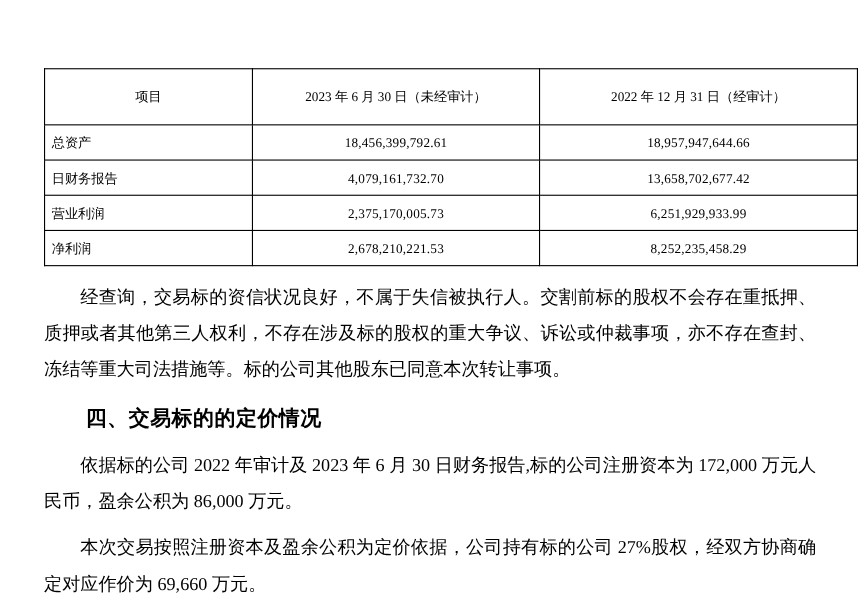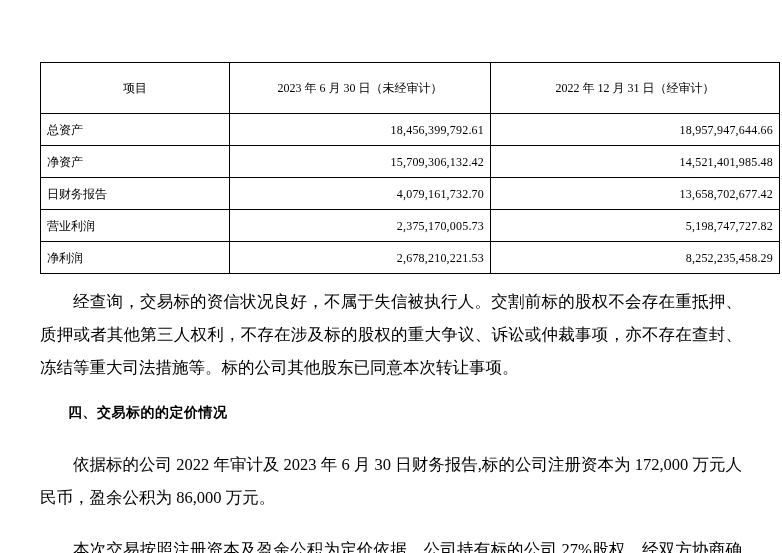--- a/index.html
+++ b/index.html
@@ -45,46 +45,46 @@
   .col-last { width: 276px; }
 
   .fin-table tbody td {
     height: 25px;
   }
   .cell-label {
     text-align: left;
     padding-left: 10px;
   }
   .cell-num {
-    text-align: right;
+    text-align: center;
     letter-spacing: 0.2px;
   }
   
   p.para {
     margin: 0;
     font-size: 16.5px;
     line-height: 33px;
     text-align: justify;
     text-justify: inter-ideograph;
     text-indent: 2em;
   }
   p.first-para {
     margin-top: 11px;
     font-family: Liberation Serif, serif;
   }
   h2.heading {
     margin: 12px 0 0 0;
-    font-size: 14px;
+    font-size: 19px;
     font-weight: bold;
     line-height: 33px;
     text-indent: 2em;
     letter-spacing: 0.5px;
   }
   p.para.gap {
-    margin-top: 19px;
+    margin-top: 9px;
   }
 </style>
 </head>
 <body>
 
 <div class="page">
 
   <table class="fin-table">
     <thead>
       <tr>
@@ -93,33 +93,28 @@
         <th class="col-last">2022 年 12 月 31 日（经审计）</th>
       </tr>
     </thead>
     <tbody>
       <tr>
         <td class="cell-label">总资产</td>
         <td class="cell-num">18,456,399,792.61</td>
         <td class="cell-num">18,957,947,644.66</td>
       </tr>
       <tr>
-        <td class="cell-label">净资产</td>
-        <td class="cell-num">15,709,306,132.42</td>
-        <td class="cell-num">14,521,401,985.48</td>
-      </tr>
-      <tr>
         <td class="cell-label">日财务报告</td>
         <td class="cell-num">4,079,161,732.70</td>
         <td class="cell-num">13,658,702,677.42</td>
       </tr>
       <tr>
         <td class="cell-label">营业利润</td>
         <td class="cell-num">2,375,170,005.73</td>
-        <td class="cell-num">5,198,747,727.82</td>
+        <td class="cell-num">6,251,929,933.99</td>
       </tr>
       <tr>
         <td class="cell-label">净利润</td>
         <td class="cell-num">2,678,210,221.53</td>
         <td class="cell-num">8,252,235,458.29</td>
       </tr>
     </tbody>
   </table>
 
   <p class="para first-para">经查询，交易标的资信状况良好，不属于失信被执行人。交割前标的股权不会存在重抵押、质押或者其他第三人权利，不存在涉及标的股权的重大争议、诉讼或仲裁事项，亦不存在查封、冻结等重大司法措施等。标的公司其他股东已同意本次转让事项。</p>

